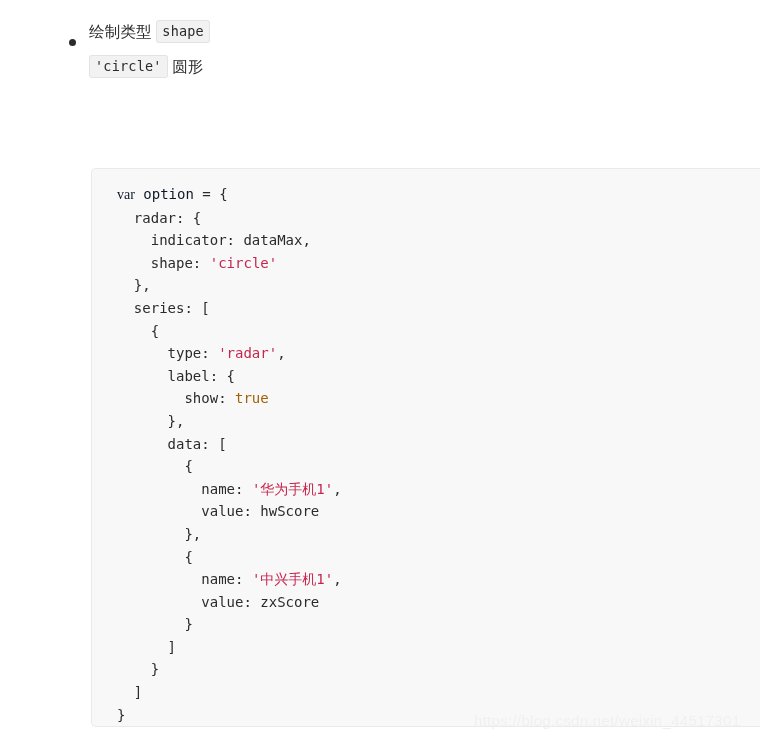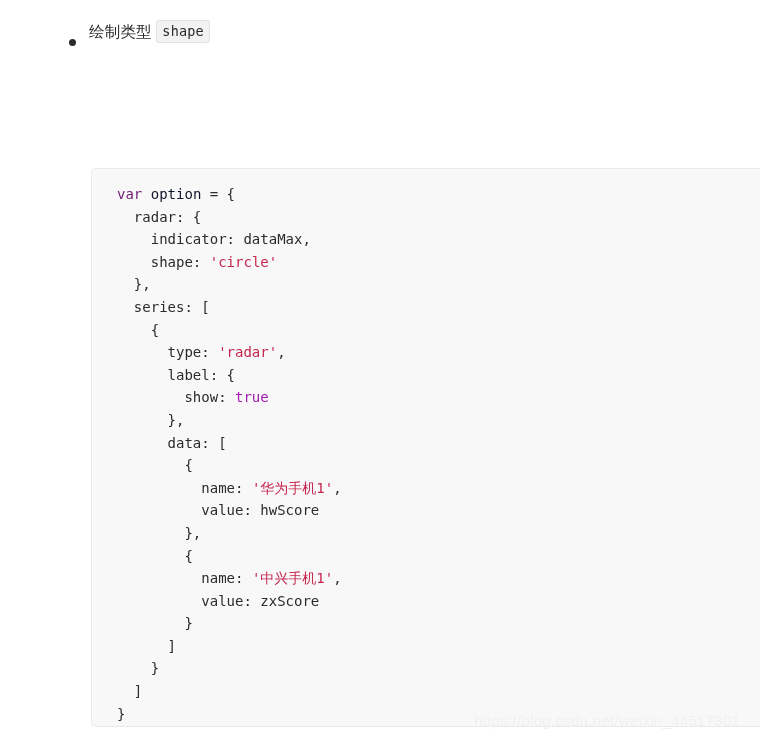--- a/index.html
+++ b/index.html
@@ -88,24 +88,24 @@
     color: #2b2b2b;
     white-space: pre;
     tab-size: 2;
   }
   .code-line {
     padding-left: 25px;
     white-space: pre;
   }
 
   
-  .tok-kw      { color: #701a75; }
+  .tok-kw      { color: #0f172a; font-family: Liberation Serif, serif; }
   .tok-var     { color: #0f172a; }
   .tok-str     { color: #c7254e; }
-  .tok-bool    { color: #a21caf; }
+  .tok-bool    { color: #a16207; }
   .tok-plain   { color: #2b2b2b; }
 
   
   .watermark {
     position: absolute;
     left: 474px;
     top: 712px;
     font-family: "Liberation Sans", sans-serif;
     font-size: 15px;
     color: #f0f0f0;
@@ -120,20 +120,23 @@
 <ul class="doc-list">
   <li class="doc-list-item">
     <span class="bullet-marker"></span>
 
     <div class="doc-line l1">
       <span>绘制类型 </span><span class="inline-code">shape</span>
     </div>
 
 
 
+    <div class="doc-line l4">
+      <span class="inline-code">'circle'</span><span> 圆形</span>
+    </div>
   </li>
 </ul>
 
 <div class="code-block">
   <pre class="code-pre" id="code-pre"><div class="code-line"><span class="tok-kw">var</span><span class="tok-plain"> </span><span class="tok-var">option</span><span class="tok-plain"> = {</span></div><div class="code-line"><span>  </span><span class="tok-plain">radar: {</span></div><div class="code-line"><span>    </span><span class="tok-plain">indicator: dataMax,</span></div><div class="code-line"><span>    </span><span class="tok-plain">shape: </span><span class="tok-str">'circle'</span></div><div class="code-line"><span>  </span><span class="tok-plain">},</span></div><div class="code-line"><span>  </span><span class="tok-plain">series: [</span></div><div class="code-line"><span>    </span><span class="tok-plain">{</span></div><div class="code-line"><span>      </span><span class="tok-plain">type: </span><span class="tok-str">'radar'</span><span class="tok-plain">,</span></div><div class="code-line"><span>      </span><span class="tok-plain">label: {</span></div><div class="code-line"><span>        </span><span class="tok-plain">show: </span><span class="tok-bool">true</span></div><div class="code-line"><span>      </span><span class="tok-plain">},</span></div><div class="code-line"><span>      </span><span class="tok-plain">data: [</span></div><div class="code-line"><span>        </span><span class="tok-plain">{</span></div><div class="code-line"><span>          </span><span class="tok-plain">name: </span><span class="tok-str">'华为手机1'</span><span class="tok-plain">,</span></div><div class="code-line"><span>          </span><span class="tok-plain">value: hwScore</span></div><div class="code-line"><span>        </span><span class="tok-plain">},</span></div><div class="code-line"><span>        </span><span class="tok-plain">{</span></div><div class="code-line"><span>          </span><span class="tok-plain">name: </span><span class="tok-str">'中兴手机1'</span><span class="tok-plain">,</span></div><div class="code-line"><span>          </span><span class="tok-plain">value: zxScore</span></div><div class="code-line"><span>        </span><span class="tok-plain">}</span></div><div class="code-line"><span>      </span><span class="tok-plain">]</span></div><div class="code-line"><span>    </span><span class="tok-plain">}</span></div><div class="code-line"><span>  </span><span class="tok-plain">]</span></div><div class="code-line"><span class="tok-plain">}</span></div></pre>
 </div>
 
 <div class="watermark">https://blog.csdn.net/weixin_44517301</div>
 
 </body></html>

